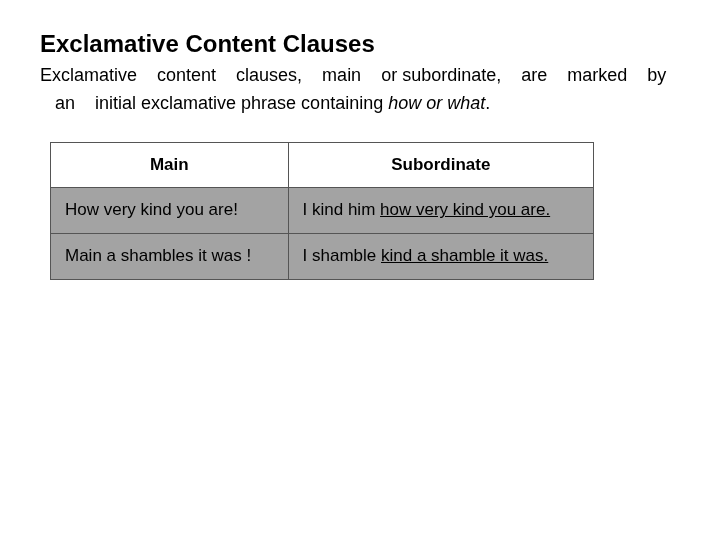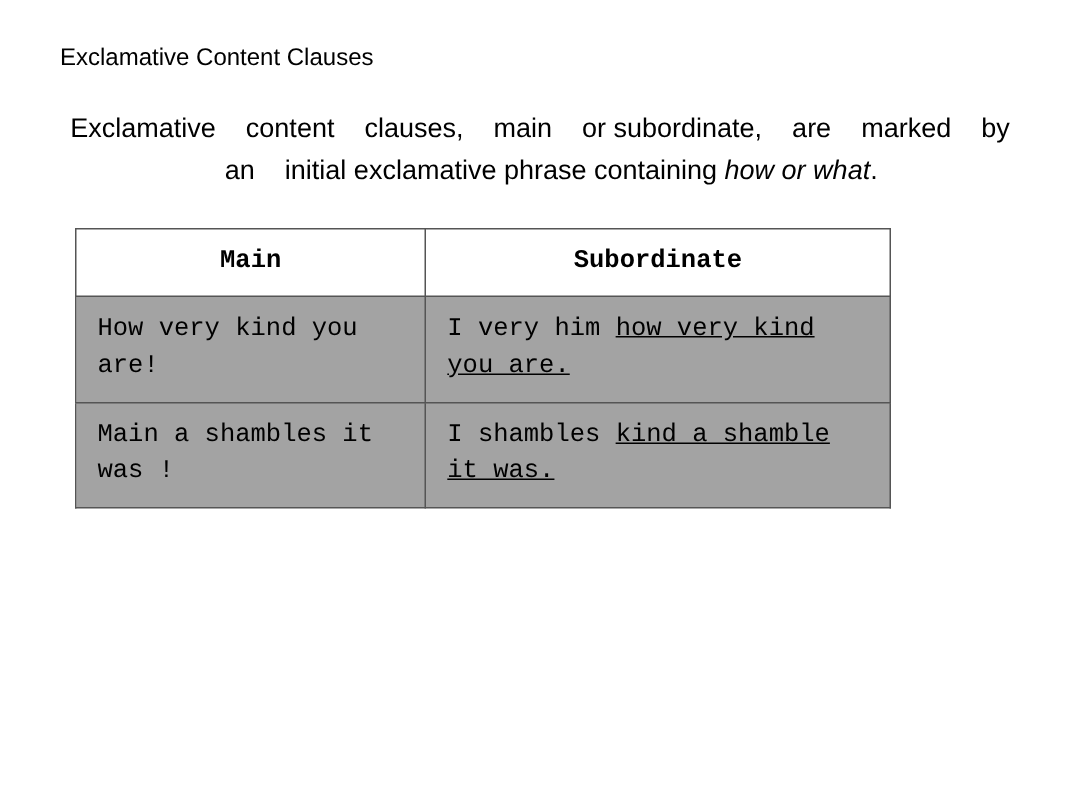--- a/index.html
+++ b/index.html
@@ -12,41 +12,39 @@
       width: 720px;
       height: 540px;
       background: #ffffff;
       font-family: Arial, sans-serif;
       font-size: 18px;
       color: #000000;
       padding: 30px 40px;
     }
 
     .title {
-      font-size: 16px;
-      font-weight: normal;
-      margin-bottom: 24px;
+      font-size: 24px;
+      font-weight: bold;
+      margin-bottom: 4px;
     }
 
     .description {
       font-size: 18px;
       line-height: 1.55;
       margin-bottom: 24px;
-      text-align: center;
     }
 
     .description em {
       font-style: italic;
     }
 
     table {
       border-collapse: collapse;
       width: 85%;
       margin-left: 10px;
-      font-family: Liberation Mono, monospace;
     }
 
     th, td {
       border: 1px solid #555;
       padding: 10px 14px;
       vertical-align: top;
       font-size: 17px;
       line-height: 1.45;
     }
 
@@ -78,23 +76,23 @@
   <thead>
     <tr>
       <th>Main</th>
       <th>Subordinate</th>
     </tr>
   </thead>
   <tbody>
     <tr>
       <td>How very kind you are!</td>
       <td>
-        <span>I very him </span><span class="underline">how very kind you are.</span>
+        <span>I kind him </span><span class="underline">how very kind you are.</span>
       </td>
     </tr>
     <tr>
       <td>Main a shambles it was !</td>
       <td>
-        <span>I shambles </span><span class="underline">kind a shamble it was.</span>
+        <span>I shamble </span><span class="underline">kind a shamble it was.</span>
       </td>
     </tr>
   </tbody>
 </table>
 
 </body></html>

